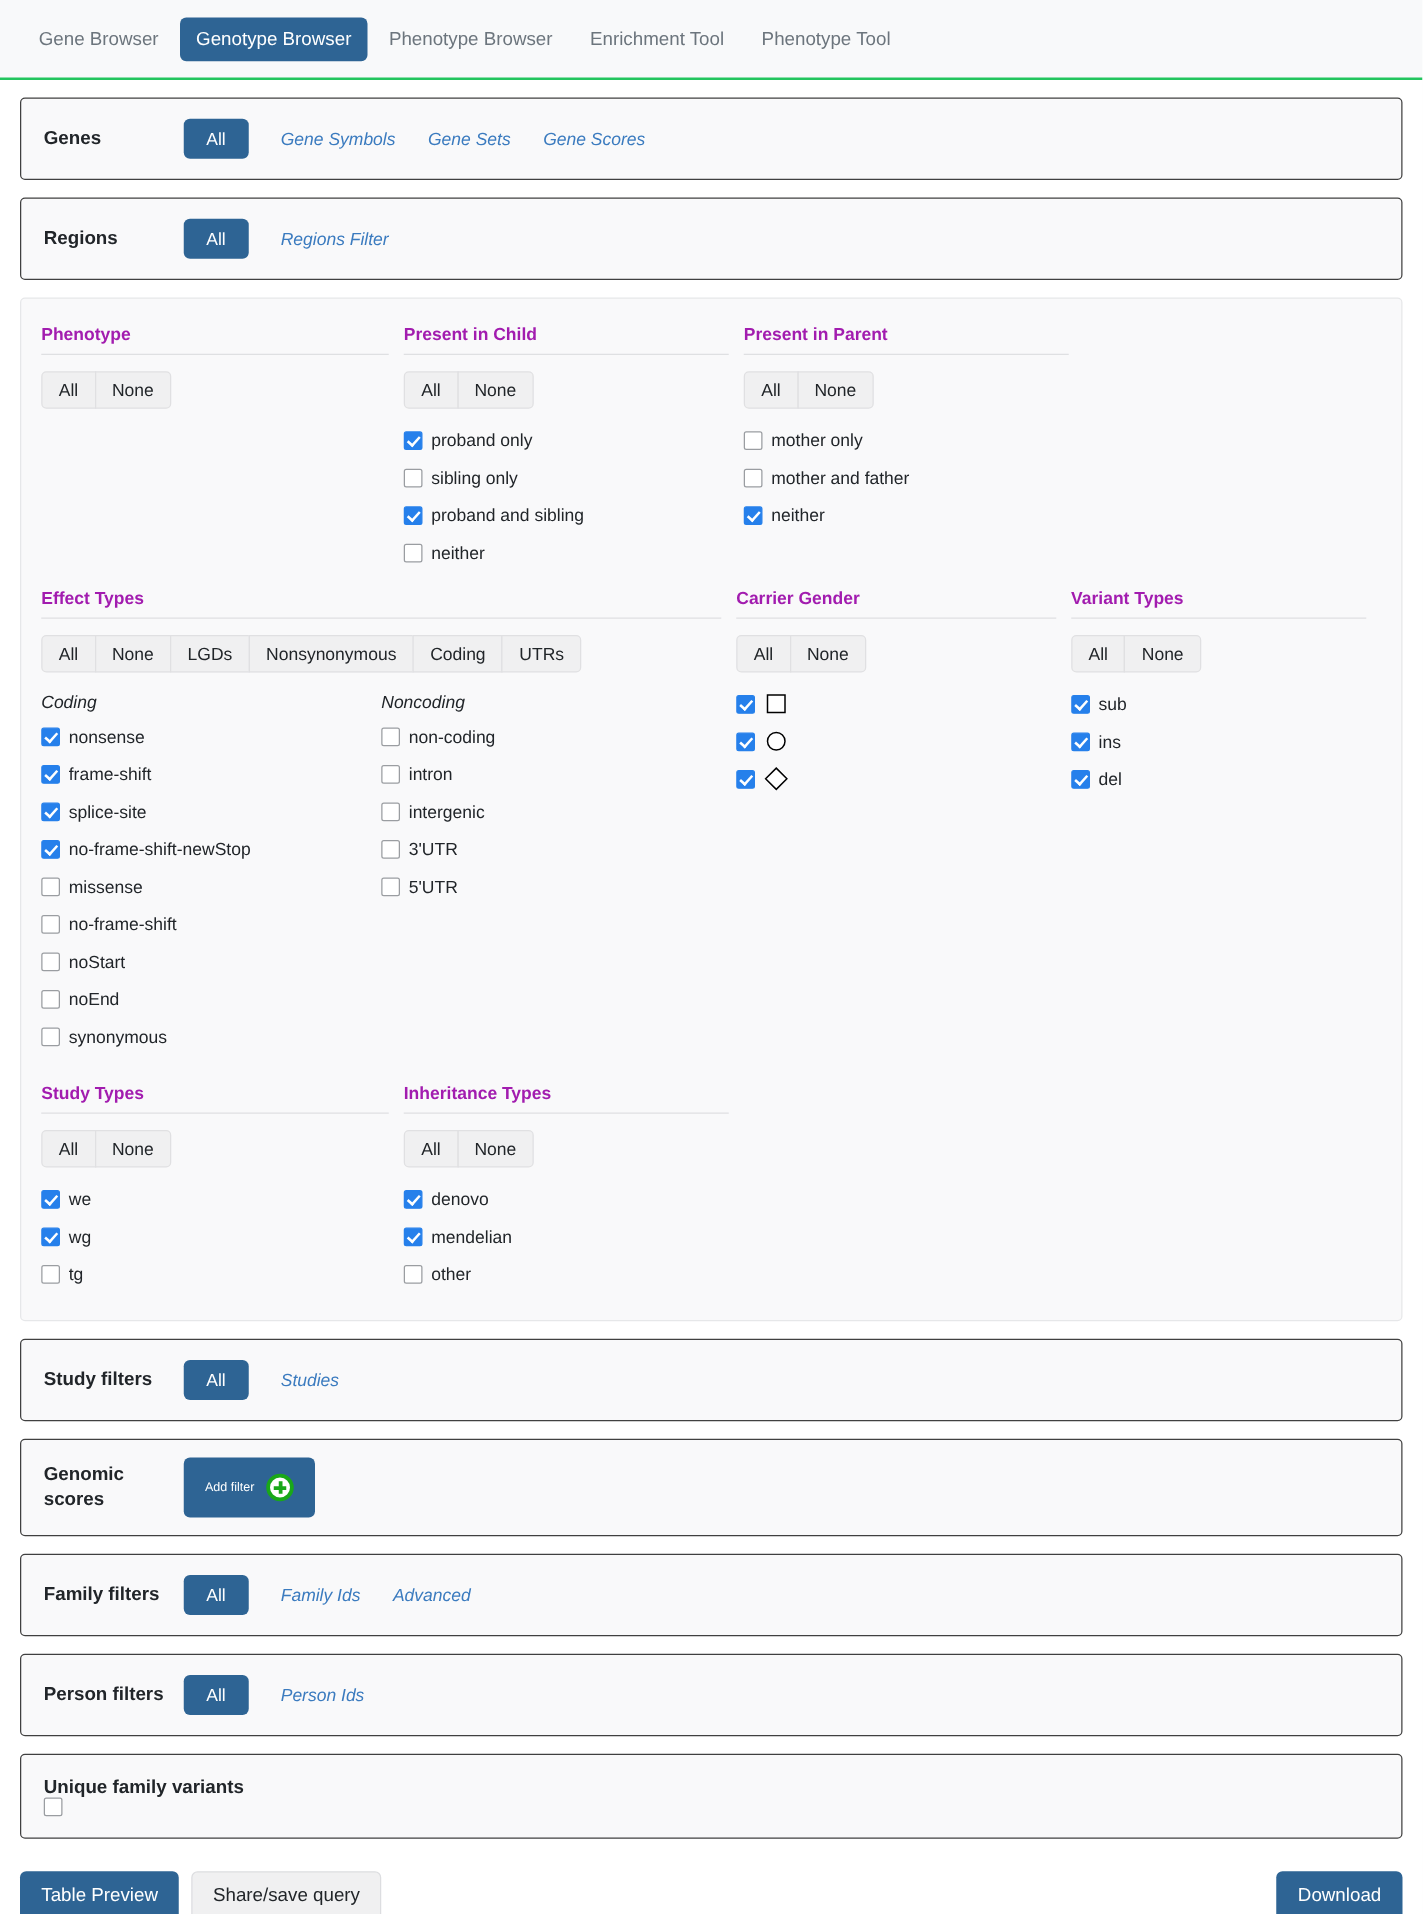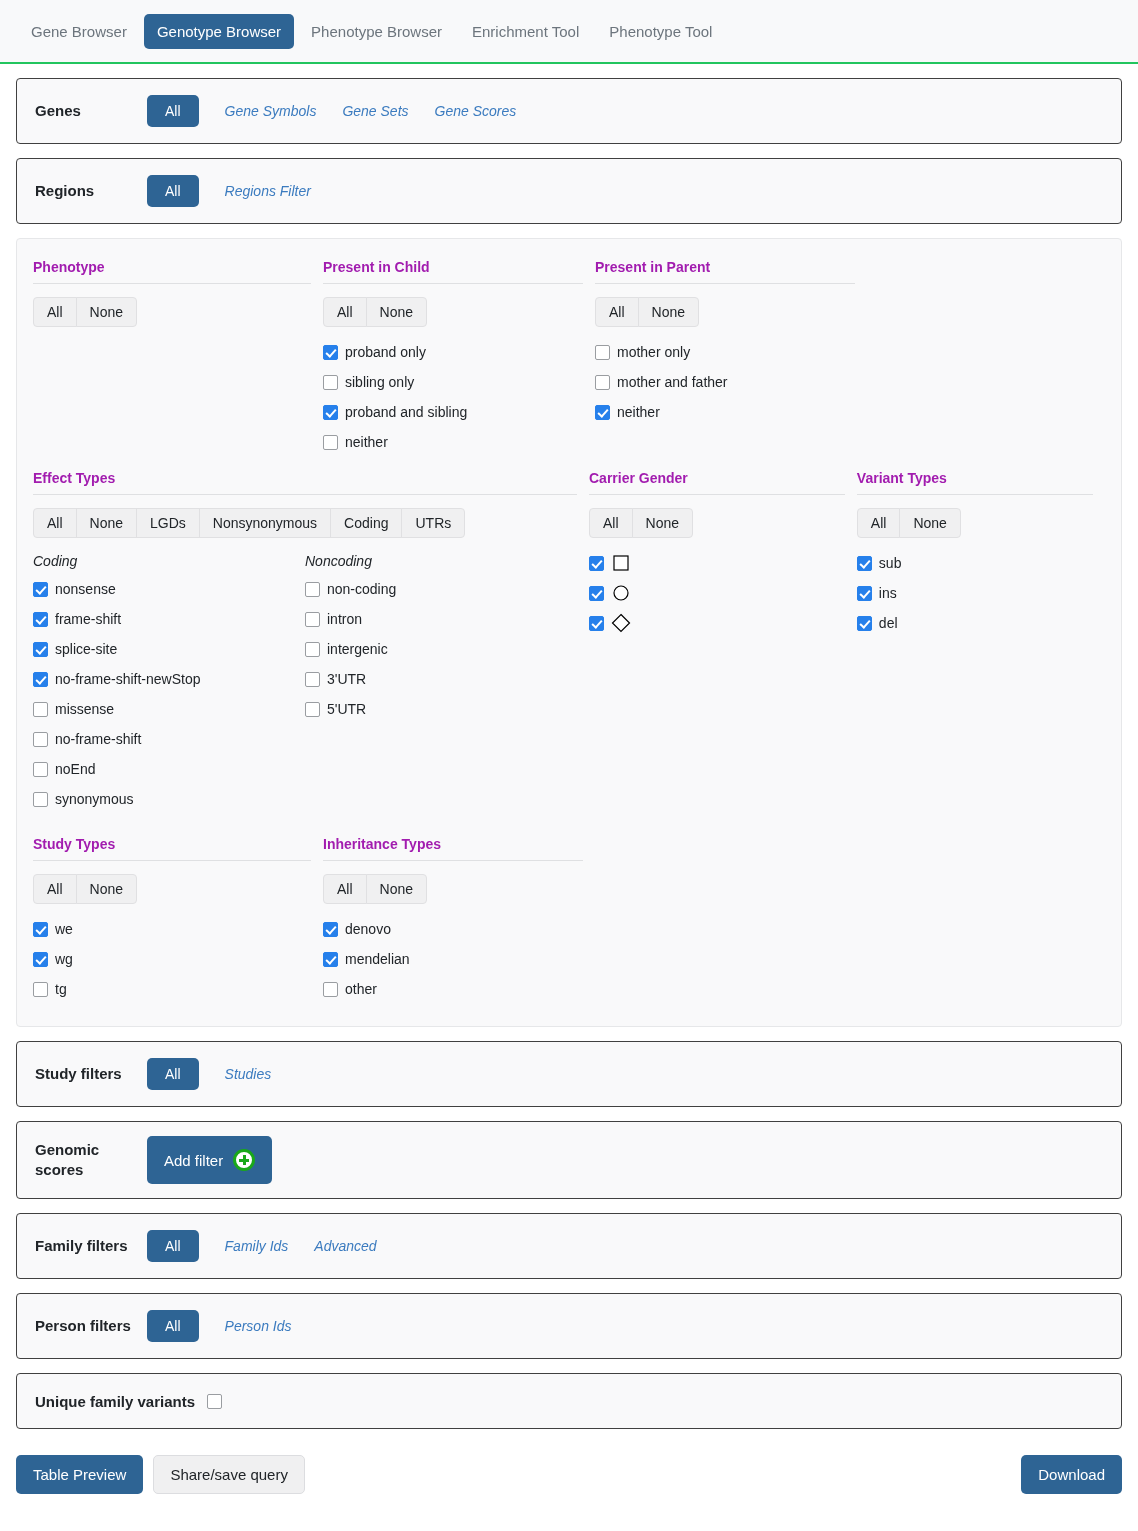--- a/index.html
+++ b/index.html
@@ -169,21 +169,21 @@
   
   .addfilter {
     display: inline-flex;
     align-items: center;
     gap: 10px;
     background: #2e6494;
     border: none;
     border-radius: 5px;
     padding: 13px 17px;
     color: #fff;
-    font-size: 15px;
+    font-size: 10px;
     font-family: inherit;
     cursor: pointer;
   }
   .plusicon {
     width: 22px; height: 22px;
     border-radius: 50%;
     background: #ffffff;
     border: 3px solid #19a819;
     position: relative;
     flex: 0 0 22px;
@@ -192,23 +192,23 @@
     content: "";
     position: absolute;
     background: #19a819;
   }
   .plusicon::before { left: 3px; top: 6.5px; width: 10px; height: 3px; }
   .plusicon::after  { top: 3px; left: 6.5px; height: 10px; width: 3px; }
 
   
   .ufv {
     display: flex;
-    align-items: center;
     padding: 17px 18px;
     min-height: 54px;
+    flex-direction: column;
   }
   .ufv-label { font-size: 15px; font-weight: bold; margin-right: 12px; }
 
   
   .footer {
     display: flex;
     align-items: center;
     padding: 12px 16px 22px 16px;
   }
   .btn-grey {
@@ -361,20 +361,24 @@
               <div class="cbrow">
                 <span class="cb"></span>
                 <span class="cblabel">missense</span>
               </div>
               <div class="cbrow">
                 <span class="cb"></span>
                 <span class="cblabel">no-frame-shift</span>
               </div>
               <div class="cbrow">
                 <span class="cb"></span>
+                <span class="cblabel">noStart</span>
+              </div>
+              <div class="cbrow">
+                <span class="cb"></span>
                 <span class="cblabel">noEnd</span>
               </div>
               <div class="cbrow">
                 <span class="cb"></span>
                 <span class="cblabel">synonymous</span>
               </div>
             </div>
         </div>
         <div style="width:272px">
           <div class="subhead">Noncoding</div>

